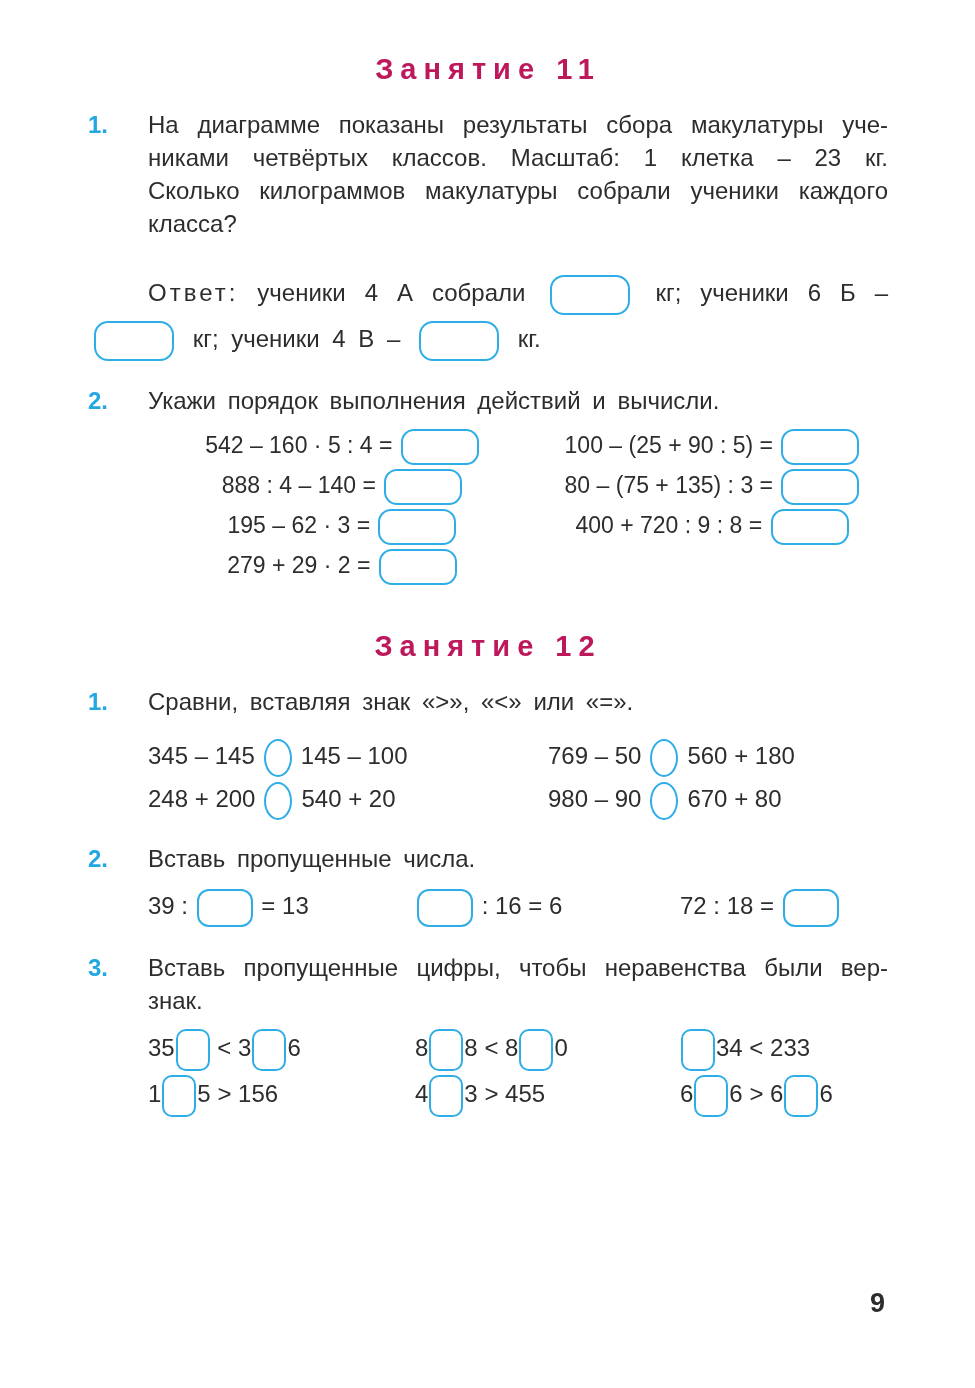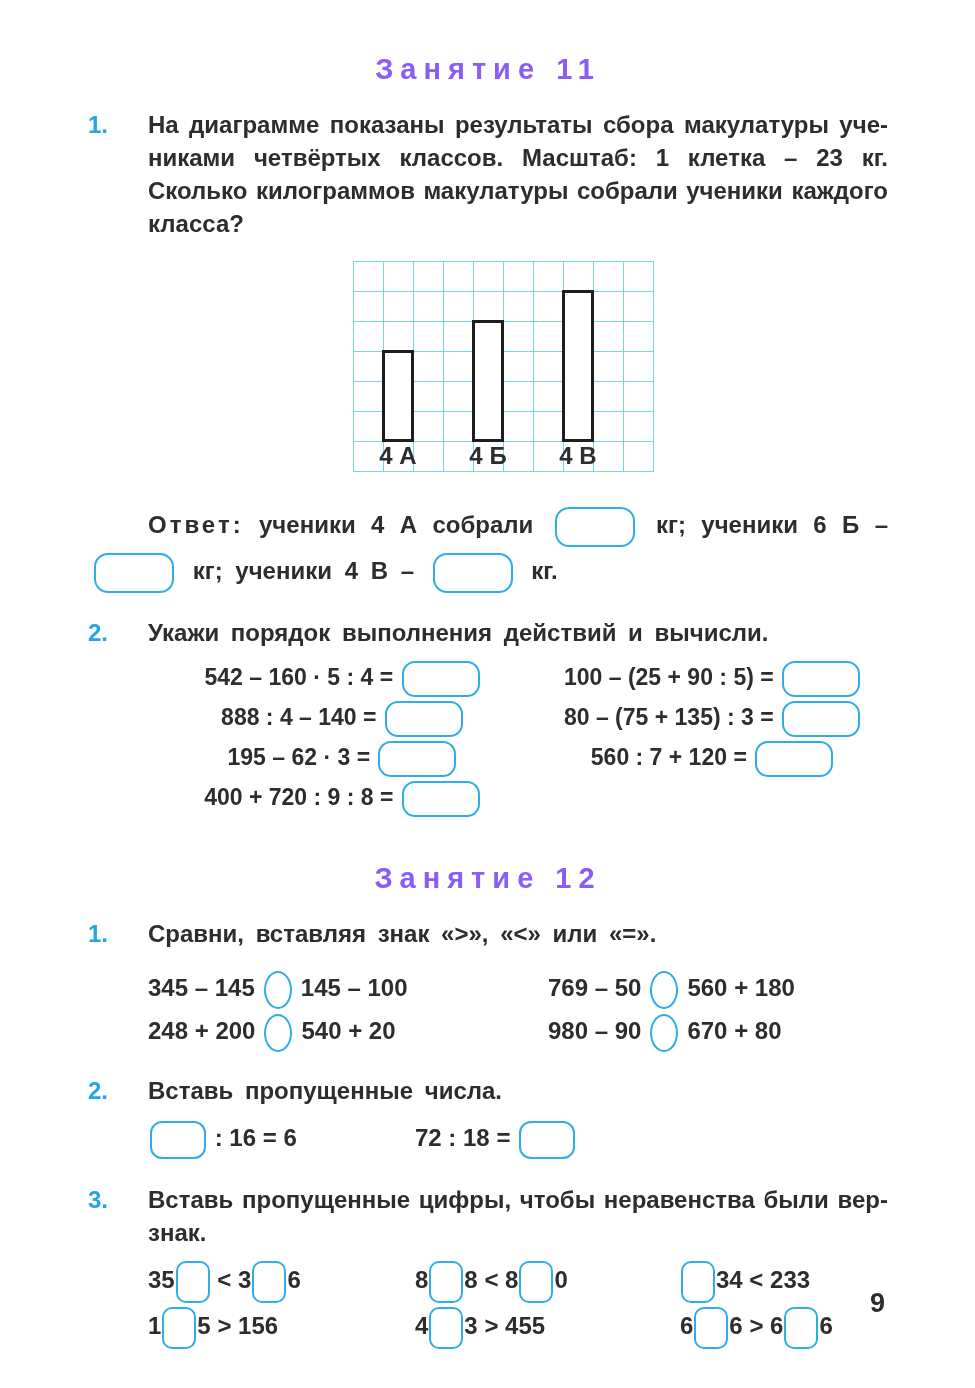--- a/index.html
+++ b/index.html
@@ -2,27 +2,27 @@
 <html><head>
 <meta charset="utf-8">
 <style>
   html,body{margin:0;padding:0;}
   body{
     width:975px;height:1388px;background:#ffffff;position:relative;overflow:hidden;
     font-family:"Liberation Sans",sans-serif;color:#2d2d2d;
   }
   .page{position:absolute;inset:0;padding:52px 87px 0 88px;box-sizing:border-box;}
   .lesson-title{
-    margin:0;text-align:center;color:#8b5cf6;font-size:29px;font-weight:700;
+    margin:0;text-align:center;color:#be185d;font-size:29px;font-weight:700;
     letter-spacing:7px;line-height:34px;
   }
   .title-12{margin-top:44px;}
   .task{display:flex;align-items:flex-start;margin-top:22px;}
   .task-num{flex:none;width:60px;color:#22a7e2;font-weight:700;font-size:24px;line-height:33px;}
-  .task-body{flex:1;min-width:0;font-size:24px;line-height:33px;font-weight:bold;}
+  .task-body{flex:1;min-width:0;font-size:24px;line-height:33px;}
   .jl{text-align:justify;text-align-last:justify;}
   .jl.last{text-align-last:left;}
   .task-header{word-spacing:5px;}
   
   .chart-wrap{margin:21px 0 0 205px;}
   .chart{
     position:relative;width:300px;height:210px;
     background-image:linear-gradient(to right,#7dd1f4 1px,transparent 1px),
                      linear-gradient(to bottom,#7dd1f4 1px,transparent 1px);
     background-size:30px 30px;
@@ -66,30 +66,20 @@
   <section class="task">
     <div class="task-num">1.</div>
     <div class="task-body">
       <div class="task-text">
           <div class="jl">На диаграмме показаны результаты сбора макулатуры уче-</div>
           <div class="jl">никами четвёртых классов. Масштаб: 1 клетка – 23 кг.</div>
           <div class="jl">Сколько килограммов макулатуры собрали ученики каждого</div>
           <div class="jl last">класса?</div>
         </div>
 
-      <div class="chart-wrap">
-        <div class="chart">
-            <div class="bar" style="left: 29px; width: 32px; height: 92px; bottom: 29px;"></div>
-            <div class="bar-label" style="left: 45px;">4 А</div>
-            <div class="bar" style="left: 119px; width: 32px; height: 122px; bottom: 29px;"></div>
-            <div class="bar-label" style="left: 135px;">4 Б</div>
-            <div class="bar" style="left: 209px; width: 32px; height: 152px; bottom: 29px;"></div>
-            <div class="bar-label" style="left: 225px;">4 В</div>
-          </div>
-      </div>
 
       <div class="answer">
         <div class="ans-line ans-line1">
           <span class="ans-label"></span><span class="ans-label">Ответ:</span>
           <span>ученики 4 А собрали</span>
           <span class="box box-ans"></span>
           <span>кг; ученики 6 Б –</span>
         </div>
         <div class="ans-line ans-line2">
           <span class="box box-ans"></span>
@@ -104,22 +94,22 @@
   <section class="task">
     <div class="task-num">2.</div>
     <div class="task-body">
       <div class="task-header">Укажи порядок выполнения действий и вычисли.</div>
       <div class="expr-grid">
         <div class="expr-cell"><span>542 – 160 · 5 : 4 = </span><span class="box box-lg"></span></div>
         <div class="expr-cell"><span>100 – (25 + 90 : 5) = </span><span class="box box-lg"></span></div>
         <div class="expr-cell"><span>888 : 4 – 140 = </span><span class="box box-lg"></span></div>
         <div class="expr-cell"><span>80 – (75 + 135) : 3 = </span><span class="box box-lg"></span></div>
         <div class="expr-cell"><span>195 – 62 · 3 = </span><span class="box box-lg"></span></div>
-        <div class="expr-cell"><span>560 : 7 + 120 = </span><span class="box box-lg"></span></div>
         <div class="expr-cell"><span>400 + 720 : 9 : 8 = </span><span class="box box-lg"></span></div>
+        <div class="expr-cell"><span>279 + 29 · 2 = </span><span class="box box-lg"></span></div>
       </div>
     </div>
   </section>
 
   <h1 class="lesson-title title-12">Занятие 12</h1>
 
   <section class="task">
     <div class="task-num">1.</div>
     <div class="task-body">
       <div class="task-header">Сравни, вставляя знак «&gt;», «&lt;» или «=».</div>
@@ -130,20 +120,21 @@
         <div class="comp-cell"><span>980 – 90</span><span class="circle"></span><span>670 + 80</span></div>
       </div>
     </div>
   </section>
 
   <section class="task">
     <div class="task-num">2.</div>
     <div class="task-body">
       <div class="task-header">Вставь пропущенные числа.</div>
       <div class="three-grid">
+        <div class="three-cell"><span>39 : </span><span class="box box-md"></span><span> = 13</span></div>
         <div class="three-cell"><span class="box box-md"></span><span> : 16 = 6</span></div>
         <div class="three-cell"><span>72 : 18 = </span><span class="box box-md"></span></div>
       </div>
     </div>
   </section>
 
   <section class="task">
     <div class="task-num">3.</div>
     <div class="task-body">
       <div class="task-text">

